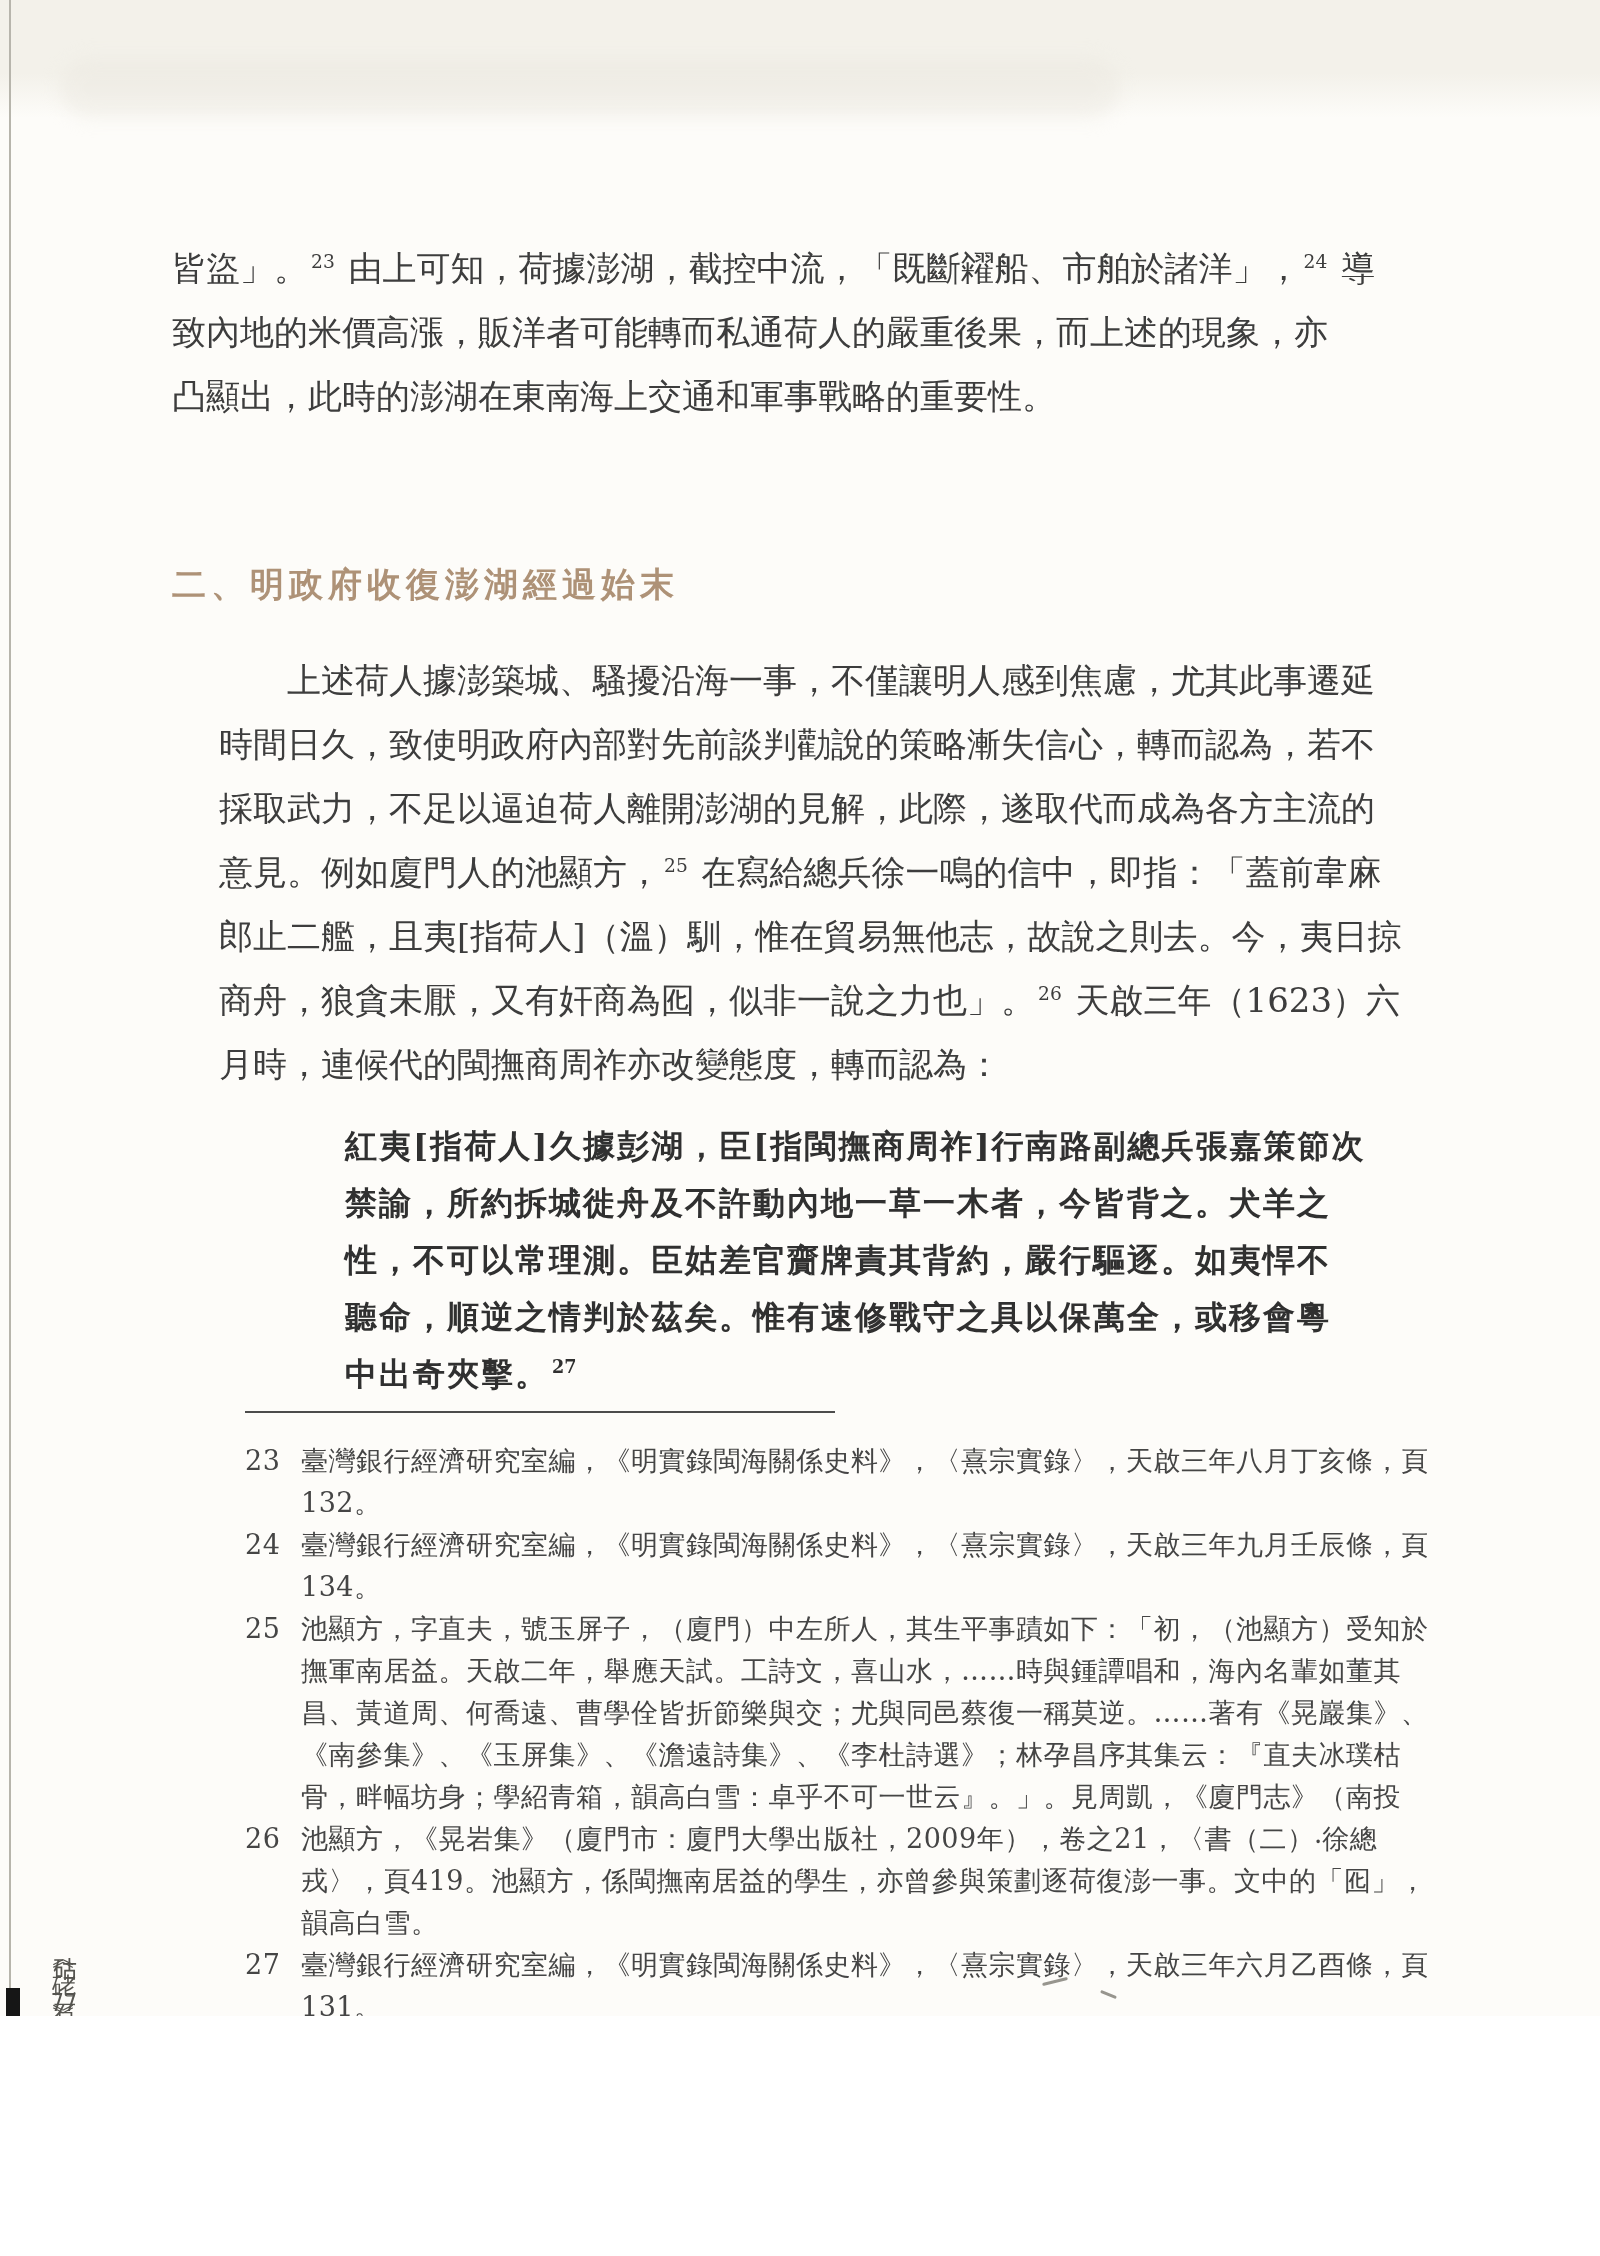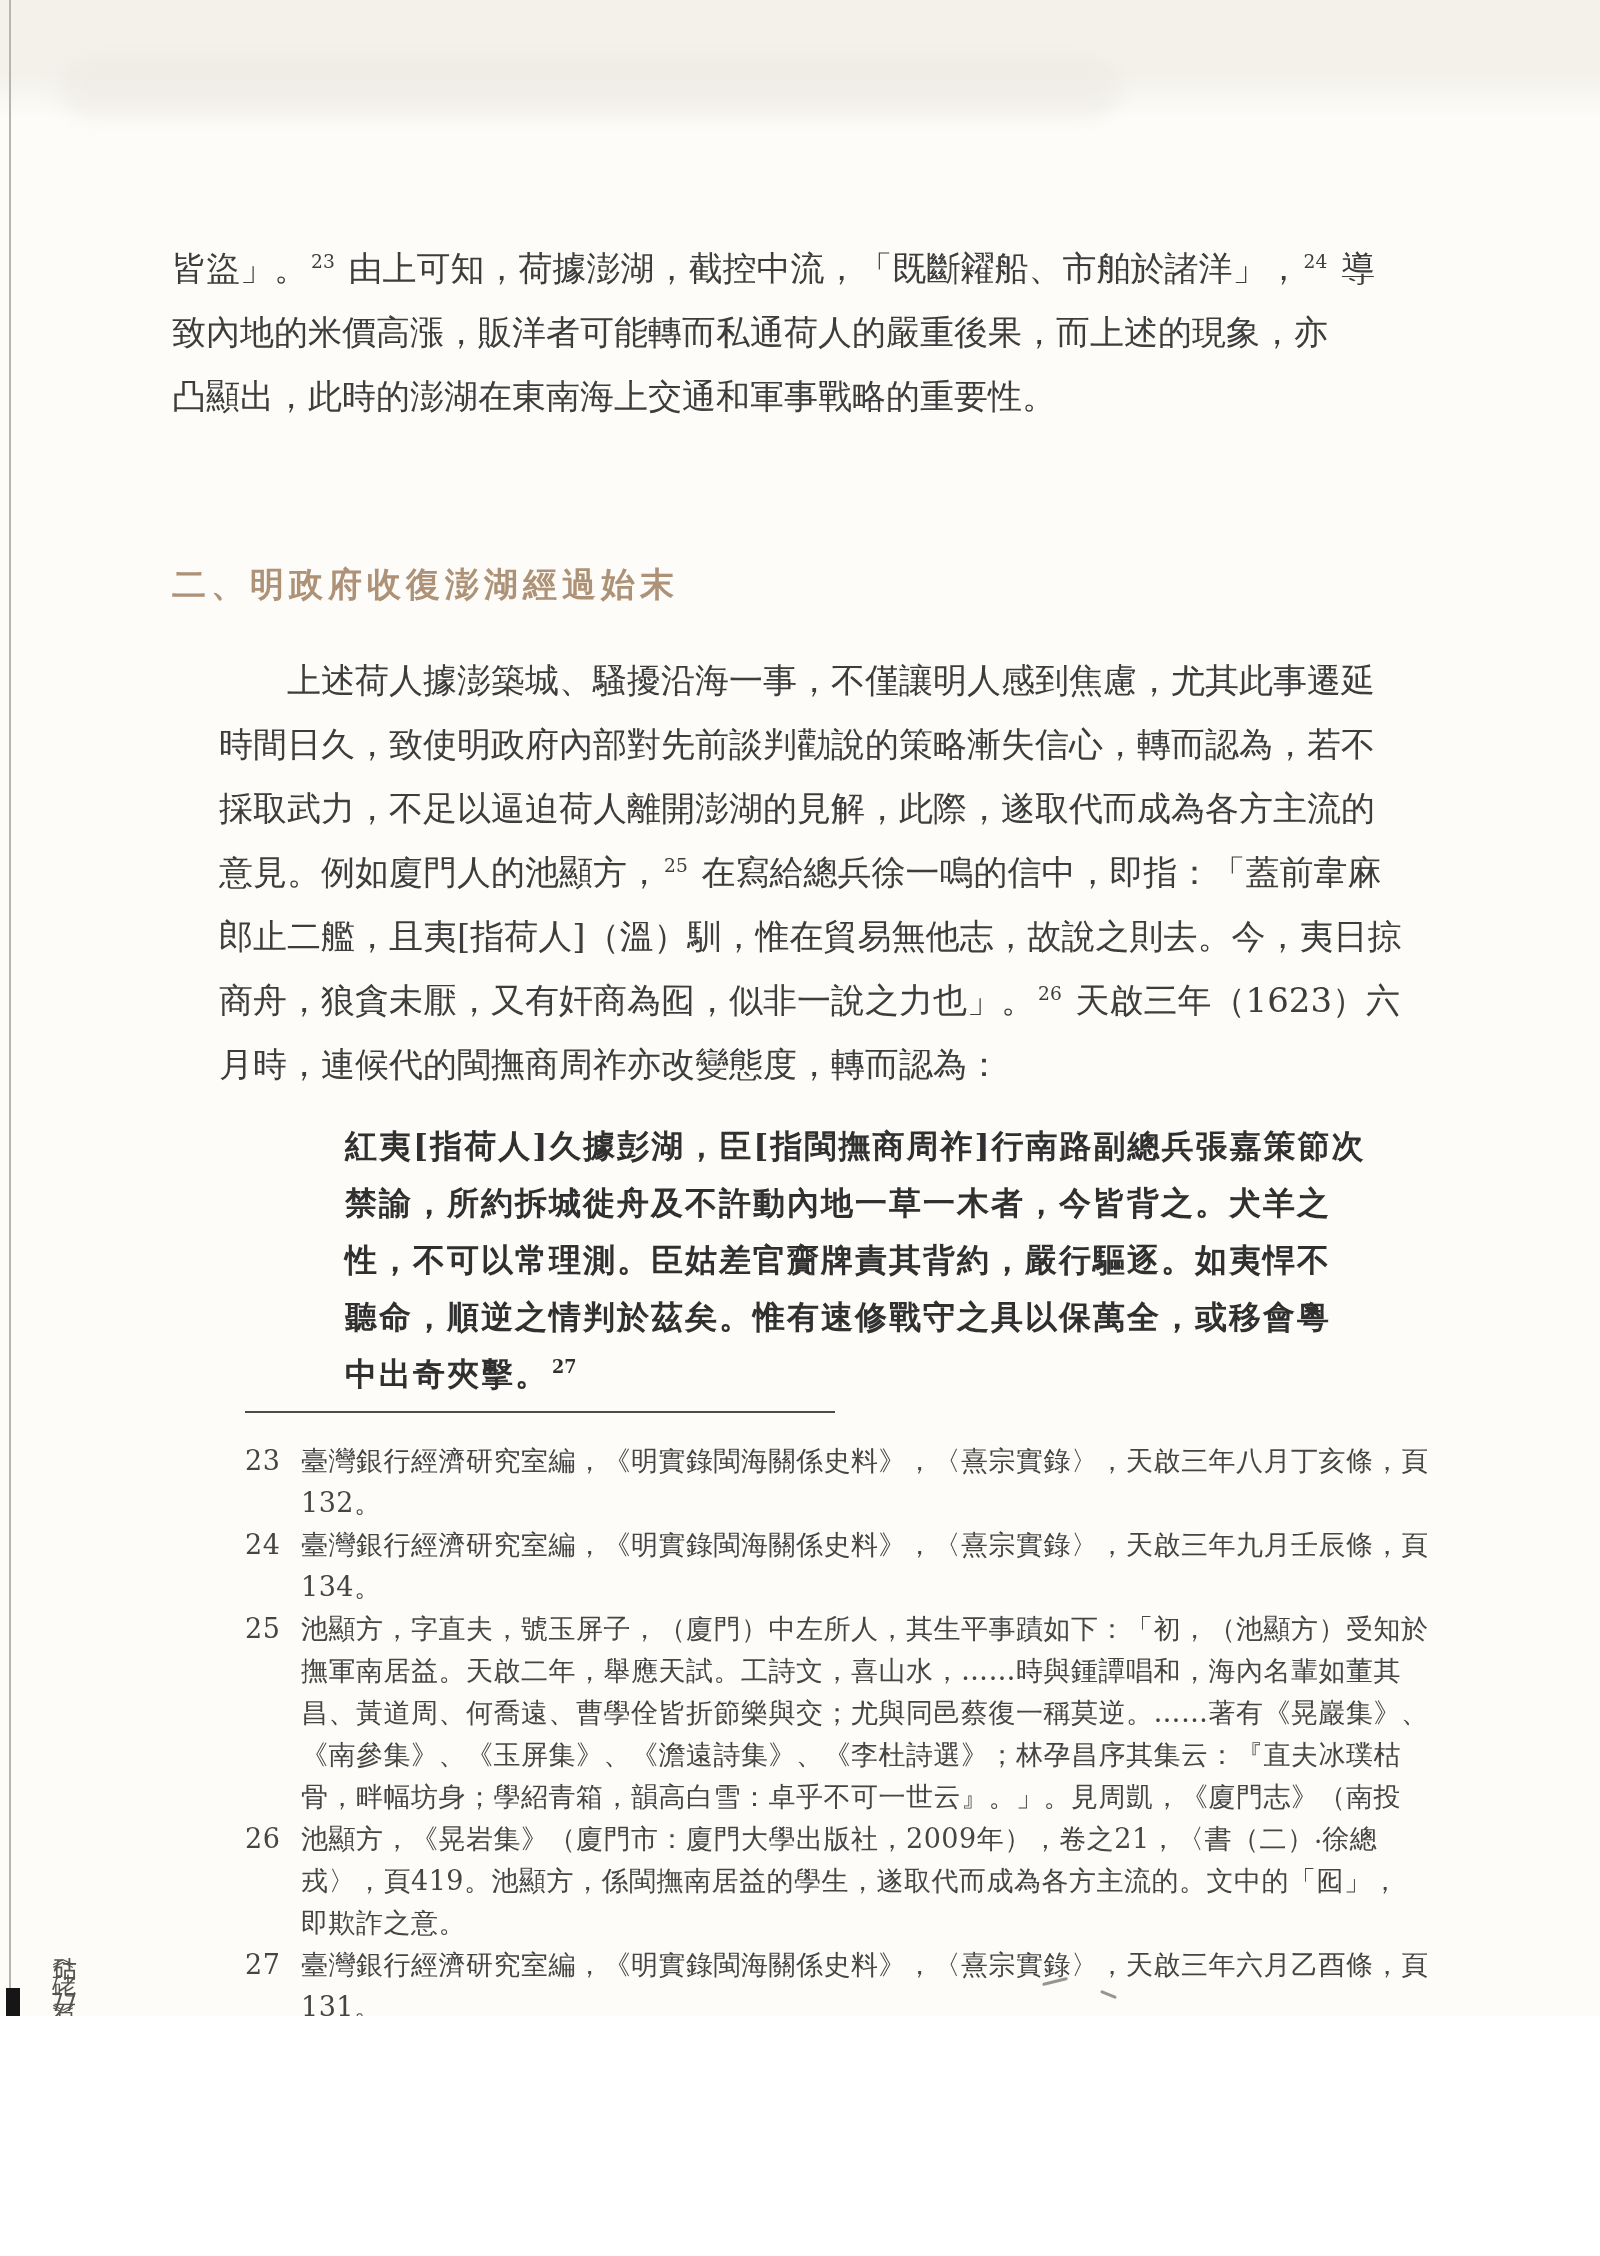--- a/index.html
+++ b/index.html
@@ -149,22 +149,22 @@
           <div class="line">撫軍南居益。天啟二年，舉應天試。工詩文，喜山水，……時與鍾譚唱和，海內名輩如董其</div>
           <div class="line">昌、黃道周、何喬遠、曹學佺皆折節樂與交；尤與同邑蔡復一稱莫逆。……著有《晃巖集》、</div>
           <div class="line">《南參集》、《玉屏集》、《澹遠詩集》、《李杜詩選》；林孕昌序其集云：『直夫冰璞枯</div>
           <div class="line">骨，畔幅坊身；學紹青箱，韻高白雪：卓乎不可一世云』。」。見周凱，《廈門志》（南投</div>
         </div>
       </div>
       <div class="fn">
         <div class="fn-num">26</div>
         <div class="fn-body">
           <div class="line">池顯方，《晃岩集》（廈門市：廈門大學出版社，2009年），卷之21，〈書（二）‧徐總</div>
-          <div class="line">戎〉，頁419。池顯方，係閩撫南居益的學生，遂取代而成為各方主流的。文中的「囮」，</div>
-          <div class="line">即欺詐之意。</div>
+          <div class="line">戎〉，頁419。池顯方，係閩撫南居益的學生，亦曾參與策劃逐荷復澎一事。文中的「囮」，</div>
+          <div class="line">韻高白雪。</div>
         </div>
       </div>
       <div class="fn">
         <div class="fn-num">27</div>
         <div class="fn-body">
           <div class="line">臺灣銀行經濟研究室編，《明實錄閩海關係史料》，〈熹宗實錄〉，天啟三年六月乙酉條，頁</div>
           <div class="line">131。</div>
         </div>
       </div>
     </div>

